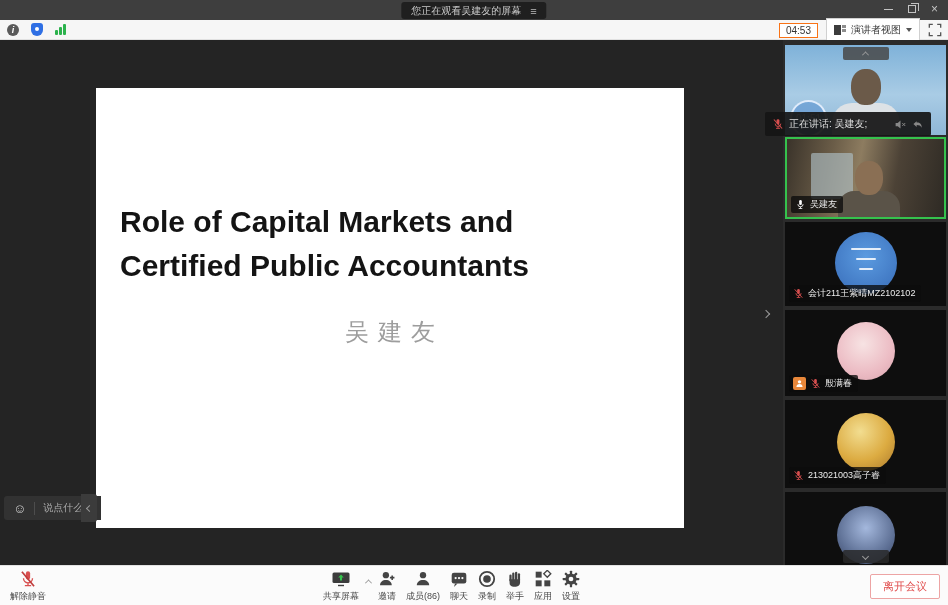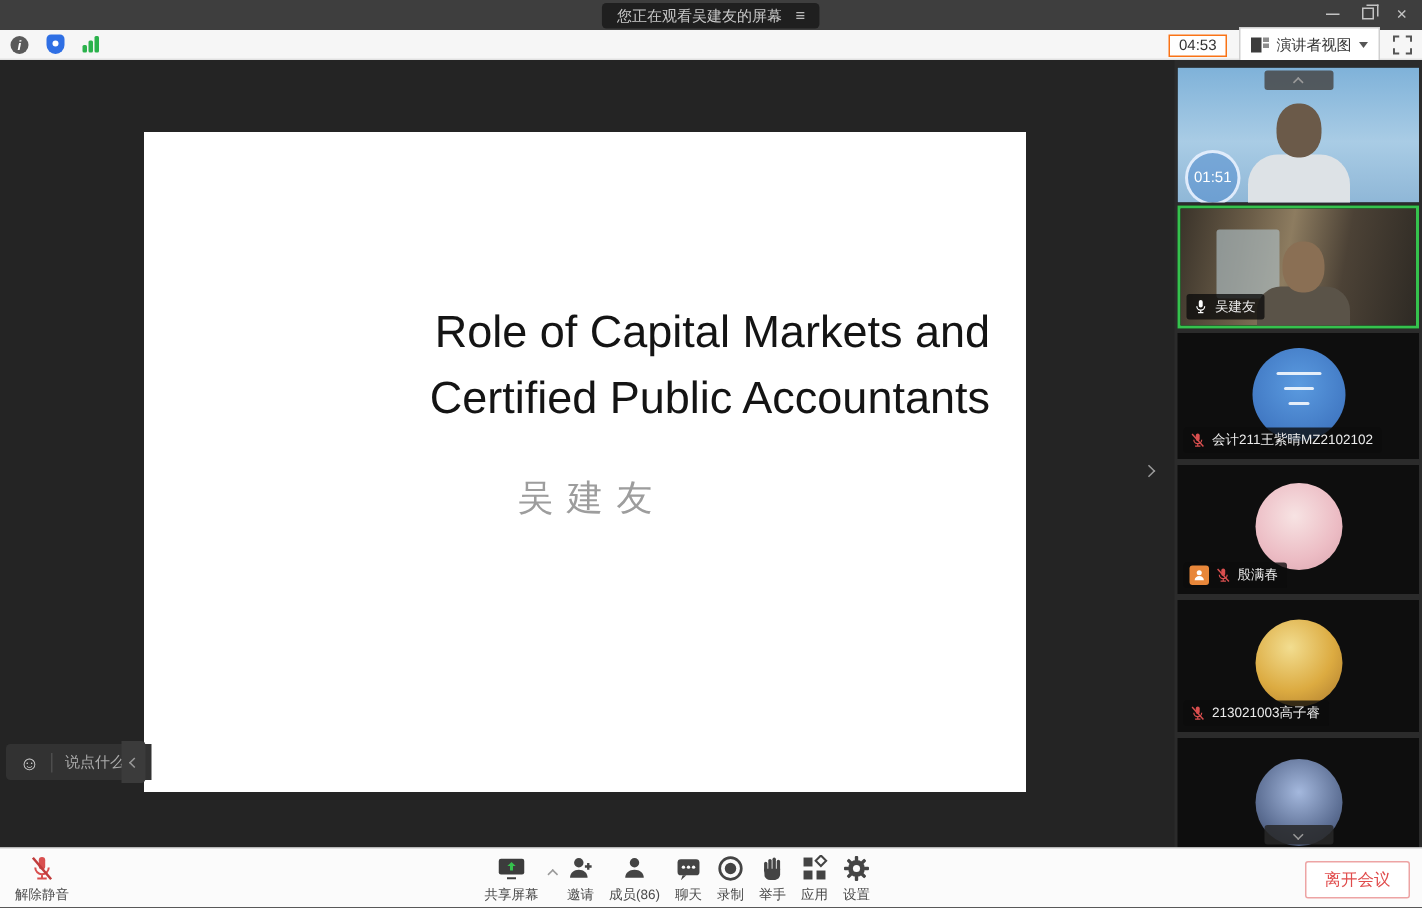--- a/index.html
+++ b/index.html
@@ -38,21 +38,21 @@
   .view-ic { display:flex; gap:1px; }
   .view-ic .big { width:7px; height:10px; background:#3c3c3c; }
   .view-ic .col { display:flex; flex-direction:column; gap:1px; }
   .view-ic .col i { display:block; width:4px; height:3px; background:#8d8d8d; }
   .caret { width:0; height:0; border-left:3.5px solid transparent; border-right:3.5px solid transparent; border-top:4px solid #555; }
 
   
   .main { position:absolute; top:40px; left:0; width:948px; height:525px; background:#242424; }
   .stage { position:absolute; top:0; left:0; right:165px; bottom:0; background:#242424; }
   .slide { position:absolute; left:96px; top:48px; width:588px; height:440px; background:#ffffff; }
-  .slide-title { margin:112px 24px 0; text-align:right; font-weight:normal; font-size:30px; line-height:44px; color:#141414; }
+  .slide-title { margin:112px 24px 0; text-align:left; font-weight:bold; font-size:30px; line-height:44px; color:#141414; }
   .slide-author { margin-top:28px; text-align:center; font-size:24px; color:#9d9d9d; letter-spacing:9px; text-indent:9px; }
 
   .chat-pill { position:absolute; left:4px; top:456px; height:24px; background:#323232; border-radius:3px 0 0 3px;
     display:flex; align-items:center; gap:8px; padding:0 9px; }
   .smiley { font-size:13px; color:#d2d2d2; line-height:1; }
   .chat-div { width:1px; height:13px; background:#4d4d4d; }
   .chat-text { font-size:10px; color:#ababab; white-space:nowrap; }
   .chat-collapse { position:absolute; left:81px; top:454px; width:16px; height:28px; background:#3b3b3b;
     border-radius:0 3px 3px 0; display:flex; align-items:center; justify-content:center; }
 
@@ -274,20 +274,37 @@
       </div>
 
       <div class="thumb t6">
         <div class="avatar av6"></div>
         <div class="tile-chev-bottom">
           <span class="chev sm down"></span>
         </div>
       </div>
     </div>
 
+    <div class="speak-banner">
+      <svg width="12" height="12" viewBox="0 0 16 16">
+        <rect x="6.1" y="1.5" width="3.8" height="7.2" rx="1.9" fill="#d94f4f"></rect>
+        <path d="M4.2 7.5a3.8 3.8 0 0 0 7.6 0 M8 11.3v2.2 M5.4 13.8h5.2" stroke="#d94f4f" stroke-width="1.2" fill="none"></path>
+        <line x1="2.5" y1="2" x2="13.5" y2="14" stroke="#d94f4f" stroke-width="1.4"></line>
+      </svg>
+      <span class="speak-text">正在讲话: 吴建友;</span>
+      <span class="banner-icons">
+        <svg width="13" height="13" viewBox="0 0 16 16">
+          <path d="M2 6h2.6L8 3v10l-3.4-3H2z" fill="#888"></path>
+          <path d="M10.2 6.2l3.6 3.6 M13.8 6.2l-3.6 3.6" stroke="#888" stroke-width="1.2"></path>
+        </svg>
+        <svg width="13" height="13" viewBox="0 0 16 16">
+          <path d="M7 4 3 7.5 7 11V8.6c3 0 5 .9 6.2 3.4.1-4.6-2.7-6.6-6.2-6.3z" fill="#888"></path>
+        </svg>
+      </span>
+    </div>
   </div>
 
   <div class="btoolbar">
 
     <div class="left-group">
       <div class="tb-btn">
         <svg width="18" height="18" viewBox="0 0 16 16">
           <rect x="6.1" y="1.2" width="3.8" height="7.4" rx="1.9" fill="#d94f4f"></rect>
           <path d="M4 7.4a4 4 0 0 0 8 0 M8 11.4v2.1 M5.2 13.9h5.6" stroke="#d94f4f" stroke-width="1.2" fill="none"></path>
           <line x1="2.6" y1="1.6" x2="13.4" y2="14.4" stroke="#c03c3c" stroke-width="1.5"></line>

